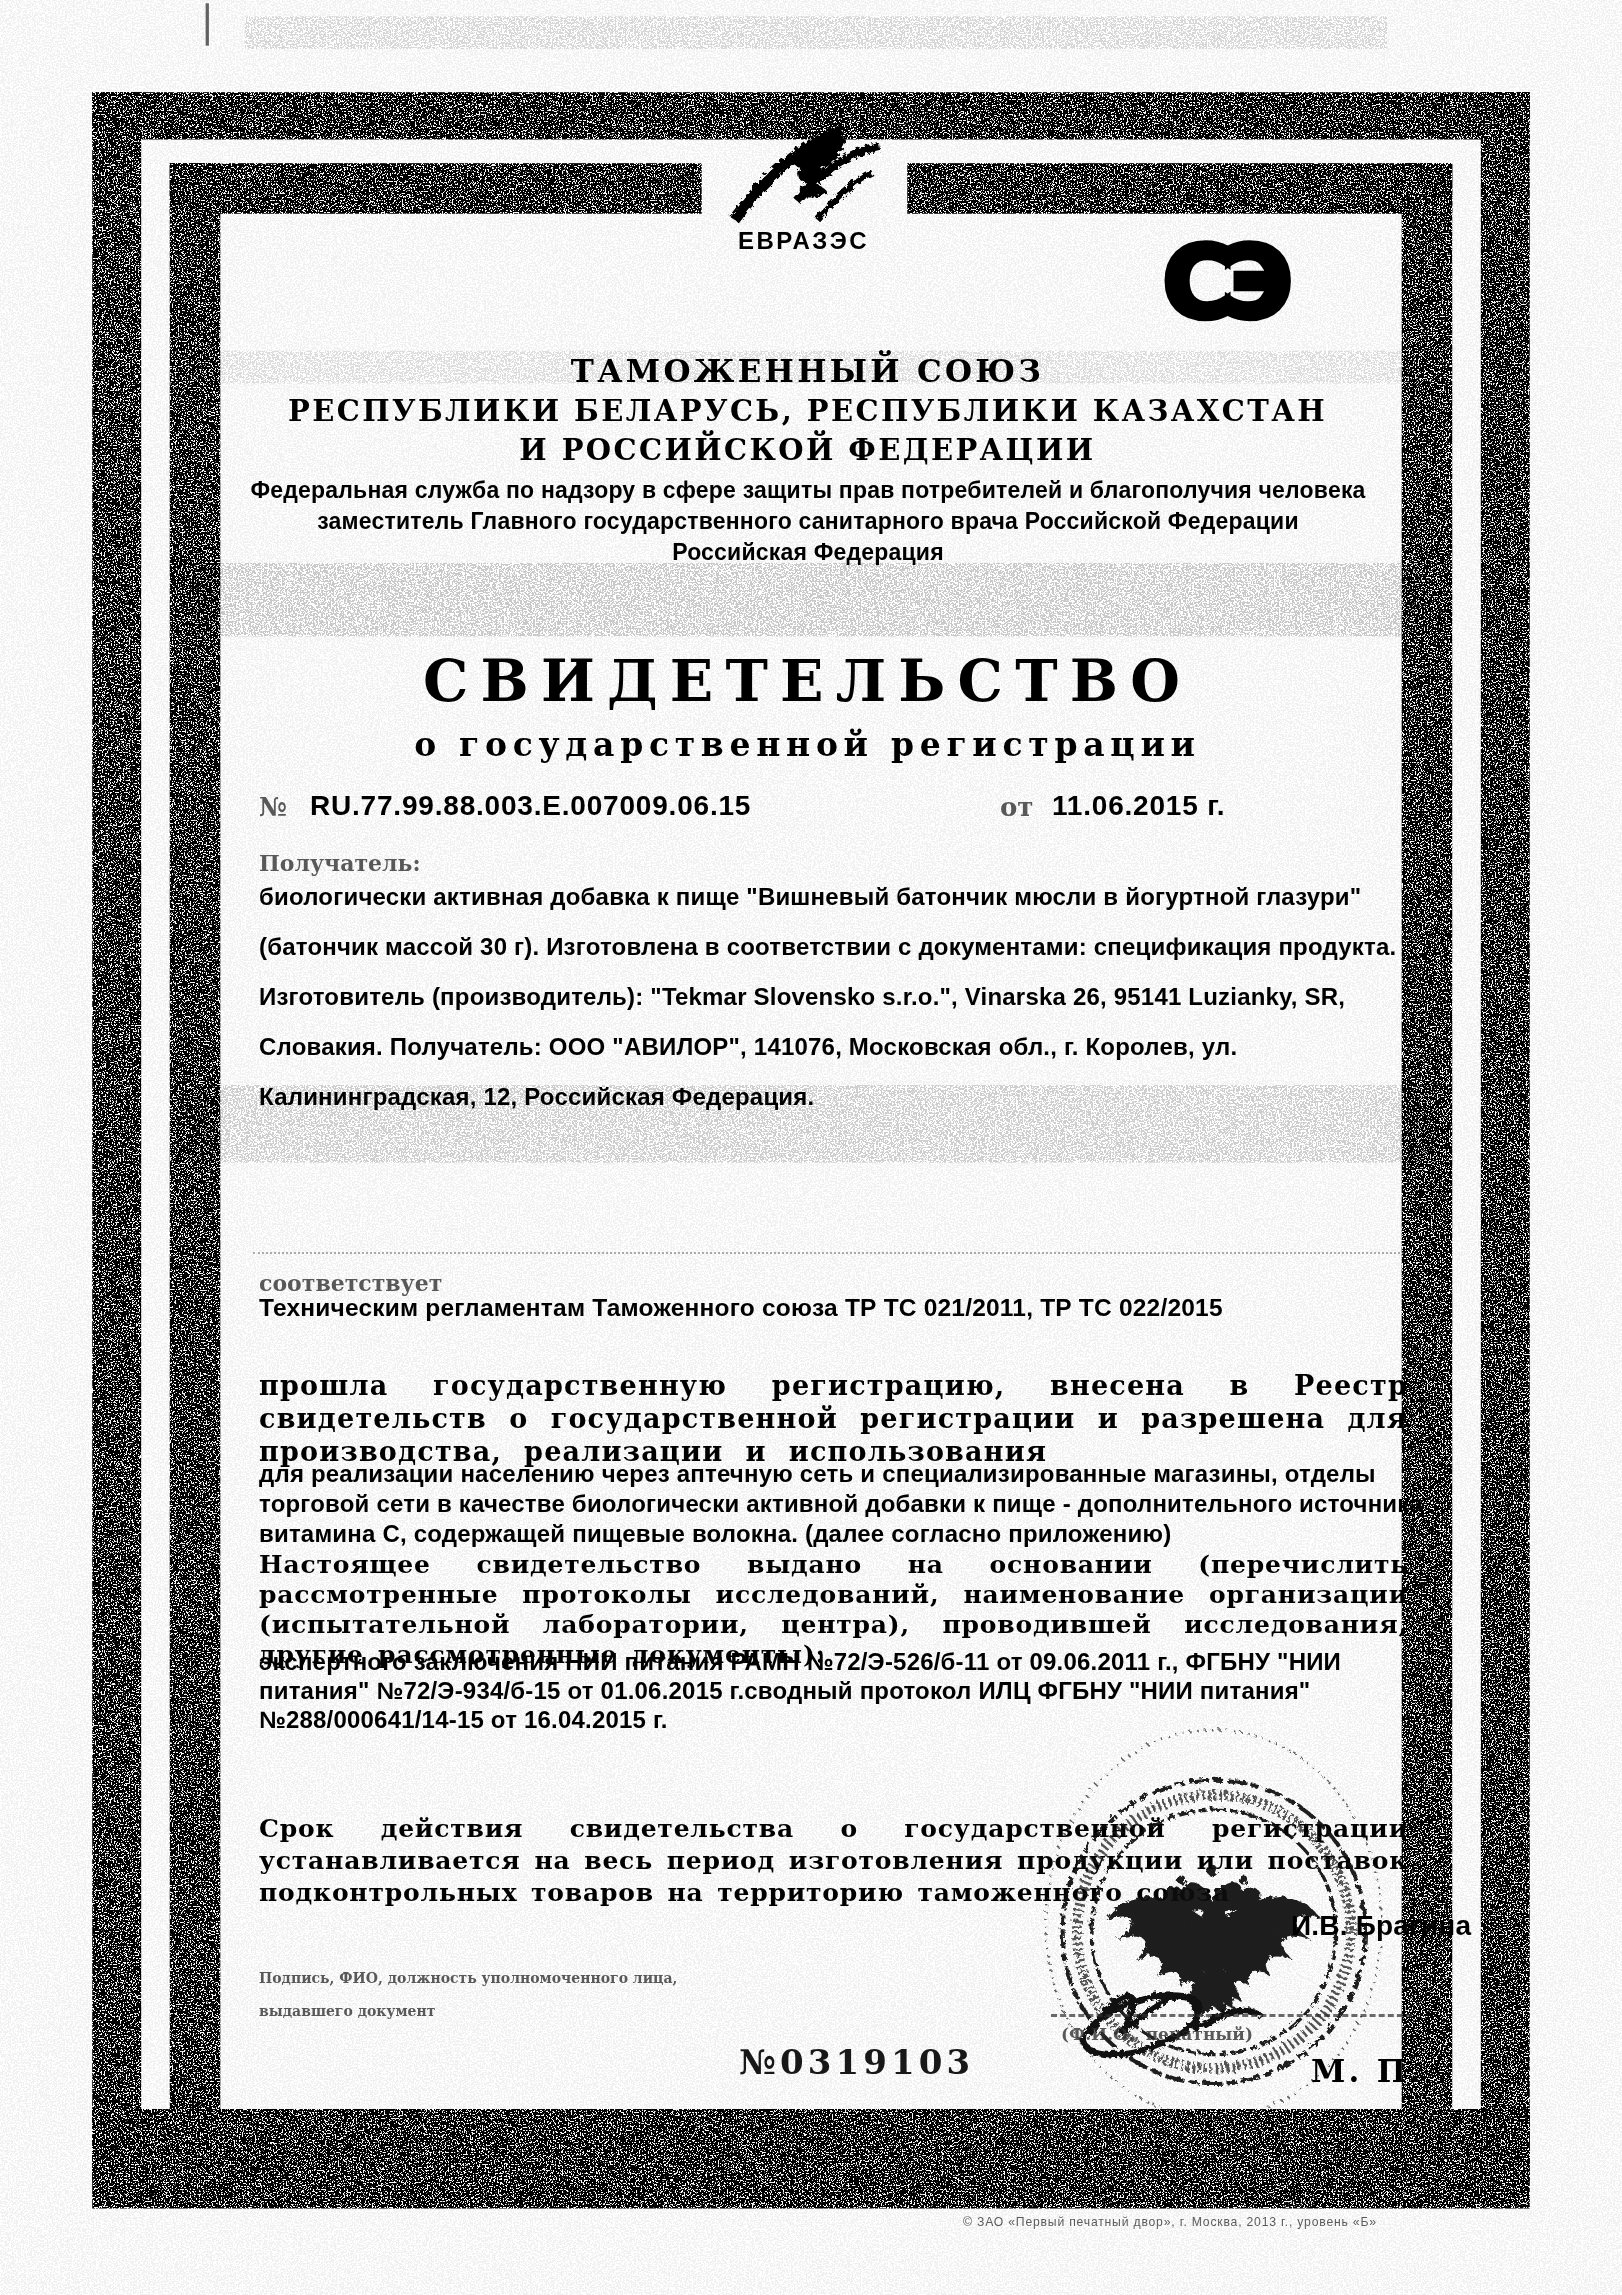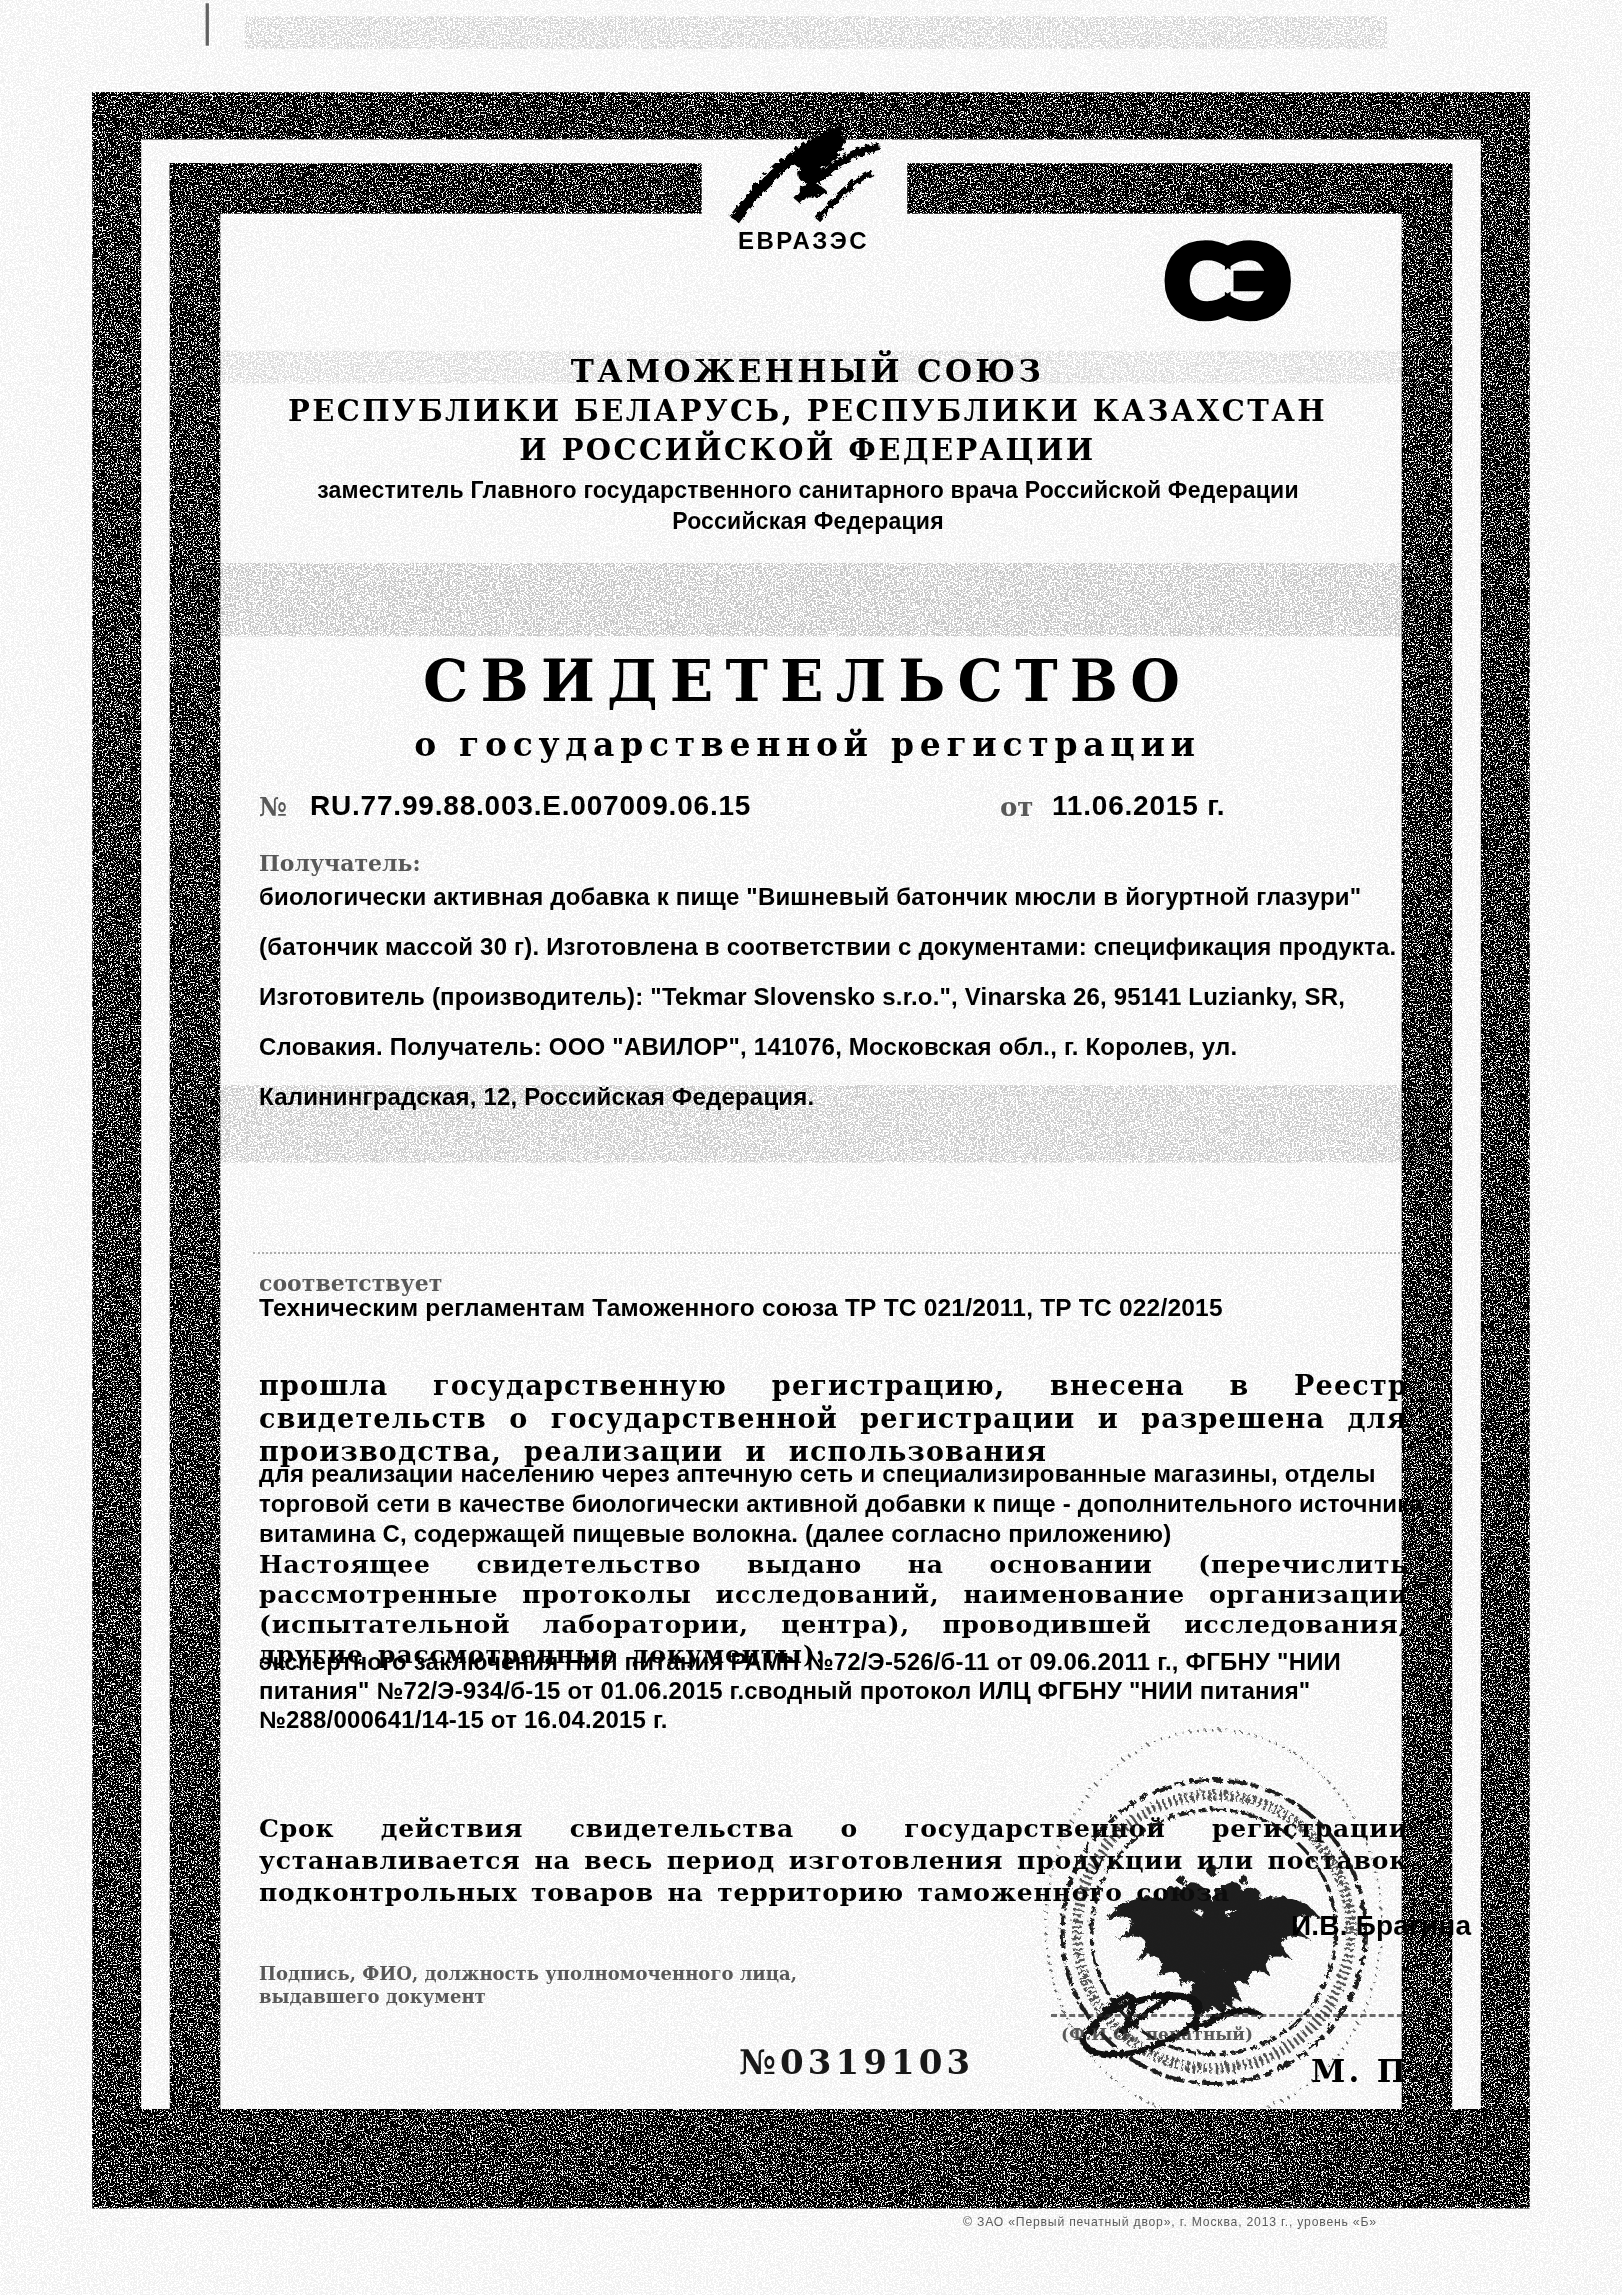--- a/index.html
+++ b/index.html
@@ -26,21 +26,21 @@
   .auth{ font-size:23px; line-height:31px; font-weight:700;}
   .doc-title{ font-size:57px; letter-spacing:12.2px; }
   .doc-sub{ font-size:33px; letter-spacing:5.7px; }
   .num-pre{ font-size:26px; }
   .num-val{ font-size:28px; letter-spacing:0.8px; }
   .lbl{ font-size:22px; }
   .body-typed{ font-size:24px; line-height:50px; }
   .reg-pre{ font-size:27px; line-height:33px; word-spacing:11.4px; letter-spacing:1.2px;}
   .basis-pre{ font-size:25px; line-height:30px; word-spacing:4.9px; letter-spacing:0.8px;}
   .valid-pre{ font-size:25px; line-height:32px; word-spacing:4.1px; letter-spacing:0.8px;}
-  .sig-cap{ font-size:18px; line-height:23px; }
+  .sig-cap{ font-size:14px; line-height:33px; }
   .dotline{ border-top:2.4px dotted #6d6d6d; opacity:.55; filter:blur(0.3px); }
   .se-mark-text{
     font-family:"DejaVu Sans",sans-serif; font-weight:700; font-size:96px;
     letter-spacing:-11.4px; -webkit-text-stroke:6.5px #000; color:#000;
     transform:scaleY(1.02); filter: blur(0.2px);
   }
   .eurasec-label{ font-size:24px; font-weight:700; letter-spacing:2.4px;
     font-family:"Liberation Sans",sans-serif; filter:blur(0.2px) contrast(1.5);}
   .imprint{ font-size:12.2px; color:#3f3f3f; letter-spacing:0.8px; opacity:.85;
     filter:blur(0.3px);}
@@ -112,20 +112,21 @@
 
   <div class="abs se-mark-text" style="left:1163px;top:227px;">СЭ</div>
 
   <div class="abs center" style="left:212px;top:351px;width:1191px;">
     <div class="pre union-l1">ТАМОЖЕННЫЙ СОЮЗ</div>
     <div class="pre union-l2">РЕСПУБЛИКИ БЕЛАРУСЬ, РЕСПУБЛИКИ КАЗАХСТАН</div>
     <div class="pre union-l2">И РОССИЙСКОЙ ФЕДЕРАЦИИ</div>
   </div>
 
   <div class="abs center" style="left:188px;top:475px;width:1240px;">
+    <div class="typed auth">Федеральная служба по надзору в сфере защиты прав потребителей и благополучия человека</div>
     <div class="typed auth">заместитель Главного государственного санитарного врача Российской Федерации</div>
     <div class="typed auth">Российская Федерация</div>
   </div>
 
   <div class="abs center pre doc-title" style="left:212px;top:647px;width:1191px;">СВИДЕТЕЛЬСТВО</div>
   <div class="abs center pre doc-sub" style="left:212px;top:725px;width:1191px;">о государственной регистрации</div>
 
   <div class="abs" style="left:259px;top:790px;width:1159px;height:41px;">
     <span class="pre faint num-pre" style="position:absolute;left:0;top:1.6px;">№</span>
     <span class="typed num-val" style="position:absolute;left:51px;top:0;">RU.77.99.88.003.E.007009.06.15</span>

